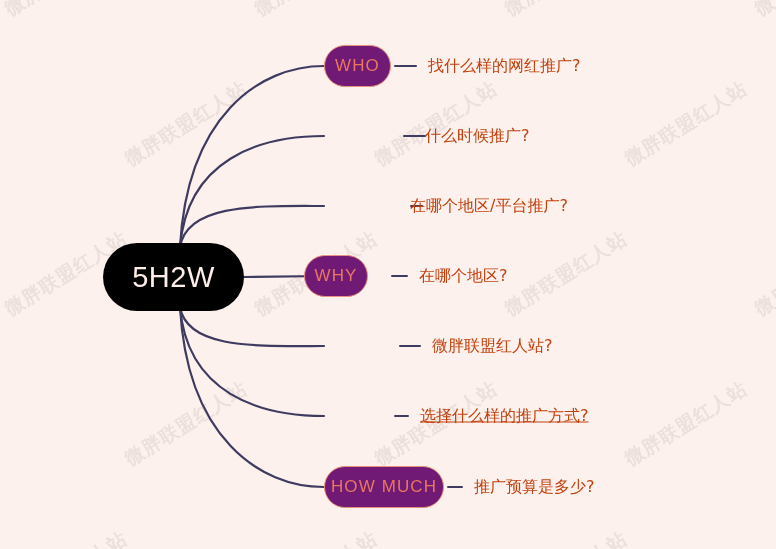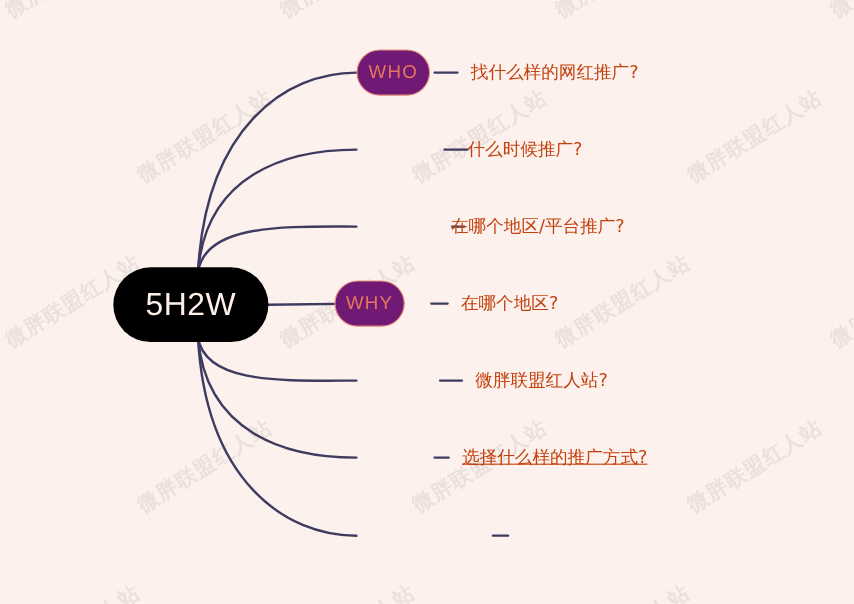--- a/index.html
+++ b/index.html
@@ -162,15 +162,19 @@
       </div>
       <div class="leaf-text" style="left: 428px; top: 66px;">找什么样的网红推广?</div>
       <div class="leaf-text" style="left: 425px; top: 136px;">什么时候推广?</div>
       <div class="leaf-text" style="left: 410px; top: 206px;">在哪个地区/平台推广?</div>
       <div class="pill" style="left: 304px; top: 276px; width: 64px;">
         <span class="pill-label">WHY</span>
       </div>
       <div class="leaf-text" style="left: 419px; top: 276px;">在哪个地区?</div>
       <div class="leaf-text" style="left: 432px; top: 346px;">微胖联盟红人站?</div>
       <div class="leaf-text" style="left: 420px; top: 416px; text-decoration: underline;">选择什么样的推广方式?</div>
+      <div class="pill" style="left: 324px; top: 487px; width: 120px;">
+        <span class="pill-label">HOW MUCH</span>
+      </div>
+      <div class="leaf-text" style="left: 474px; top: 487px;">推广预算是多少?</div>
     </div>
 
 </div>
 
 </body></html>

